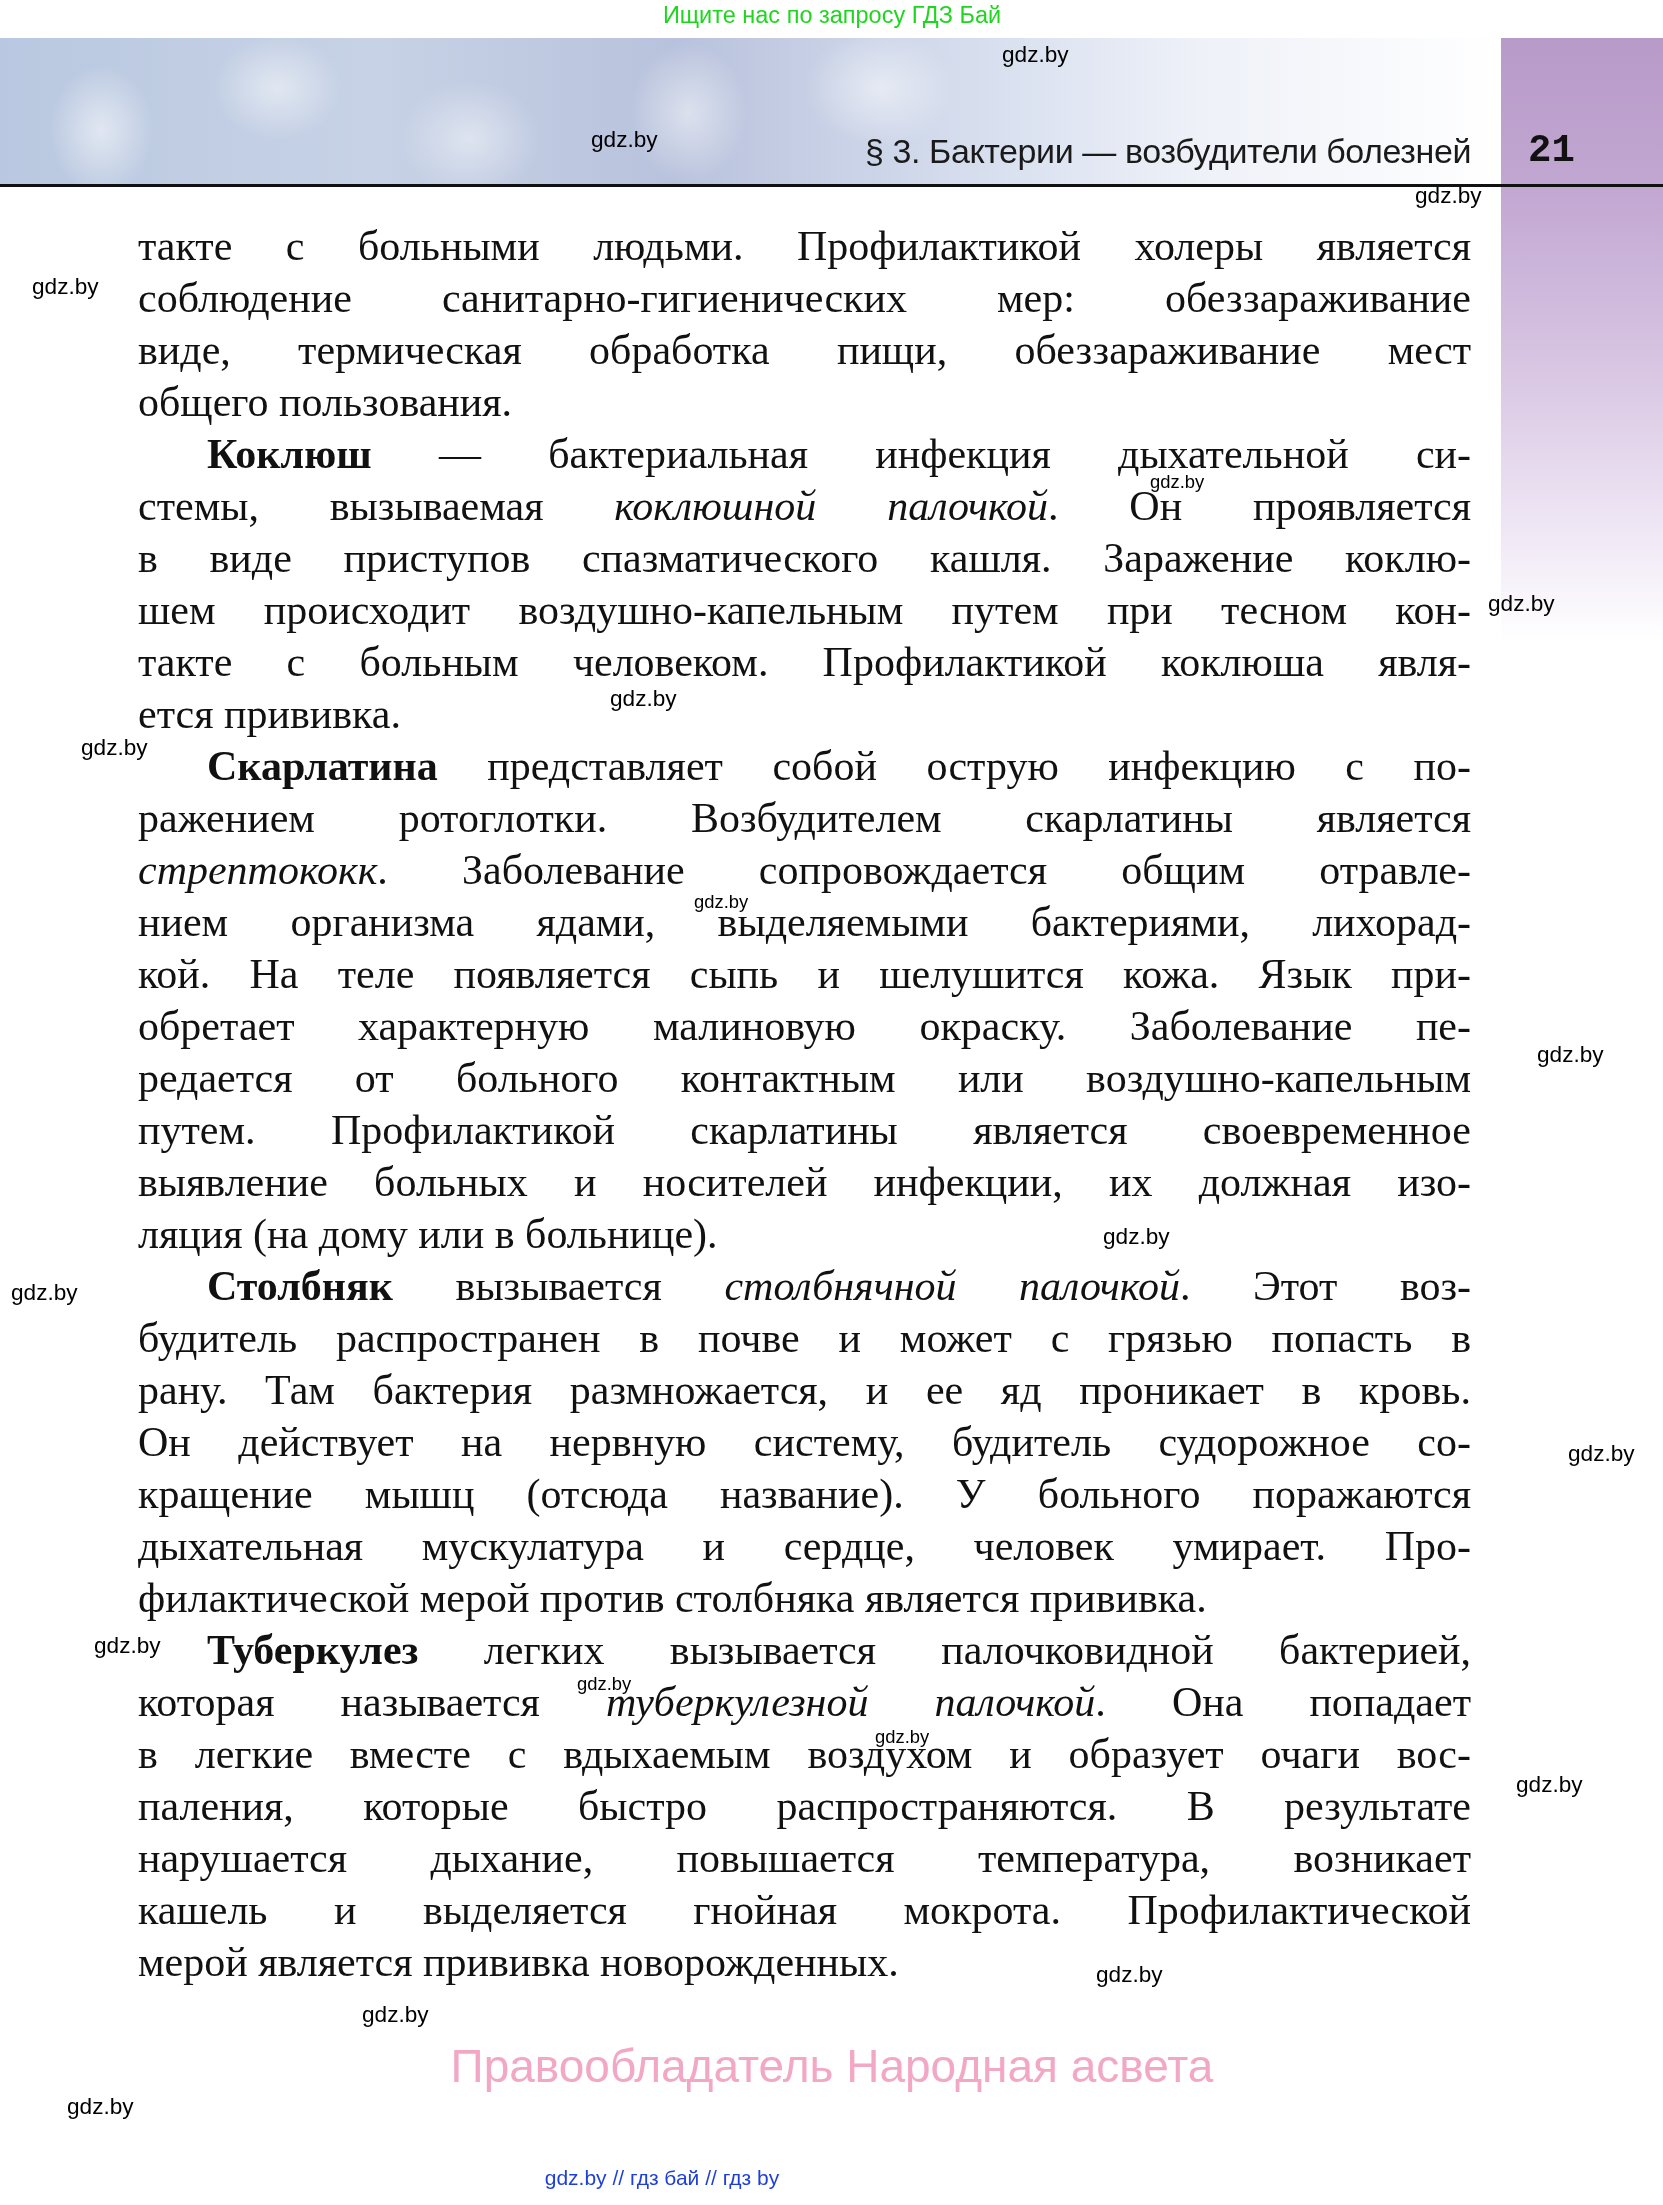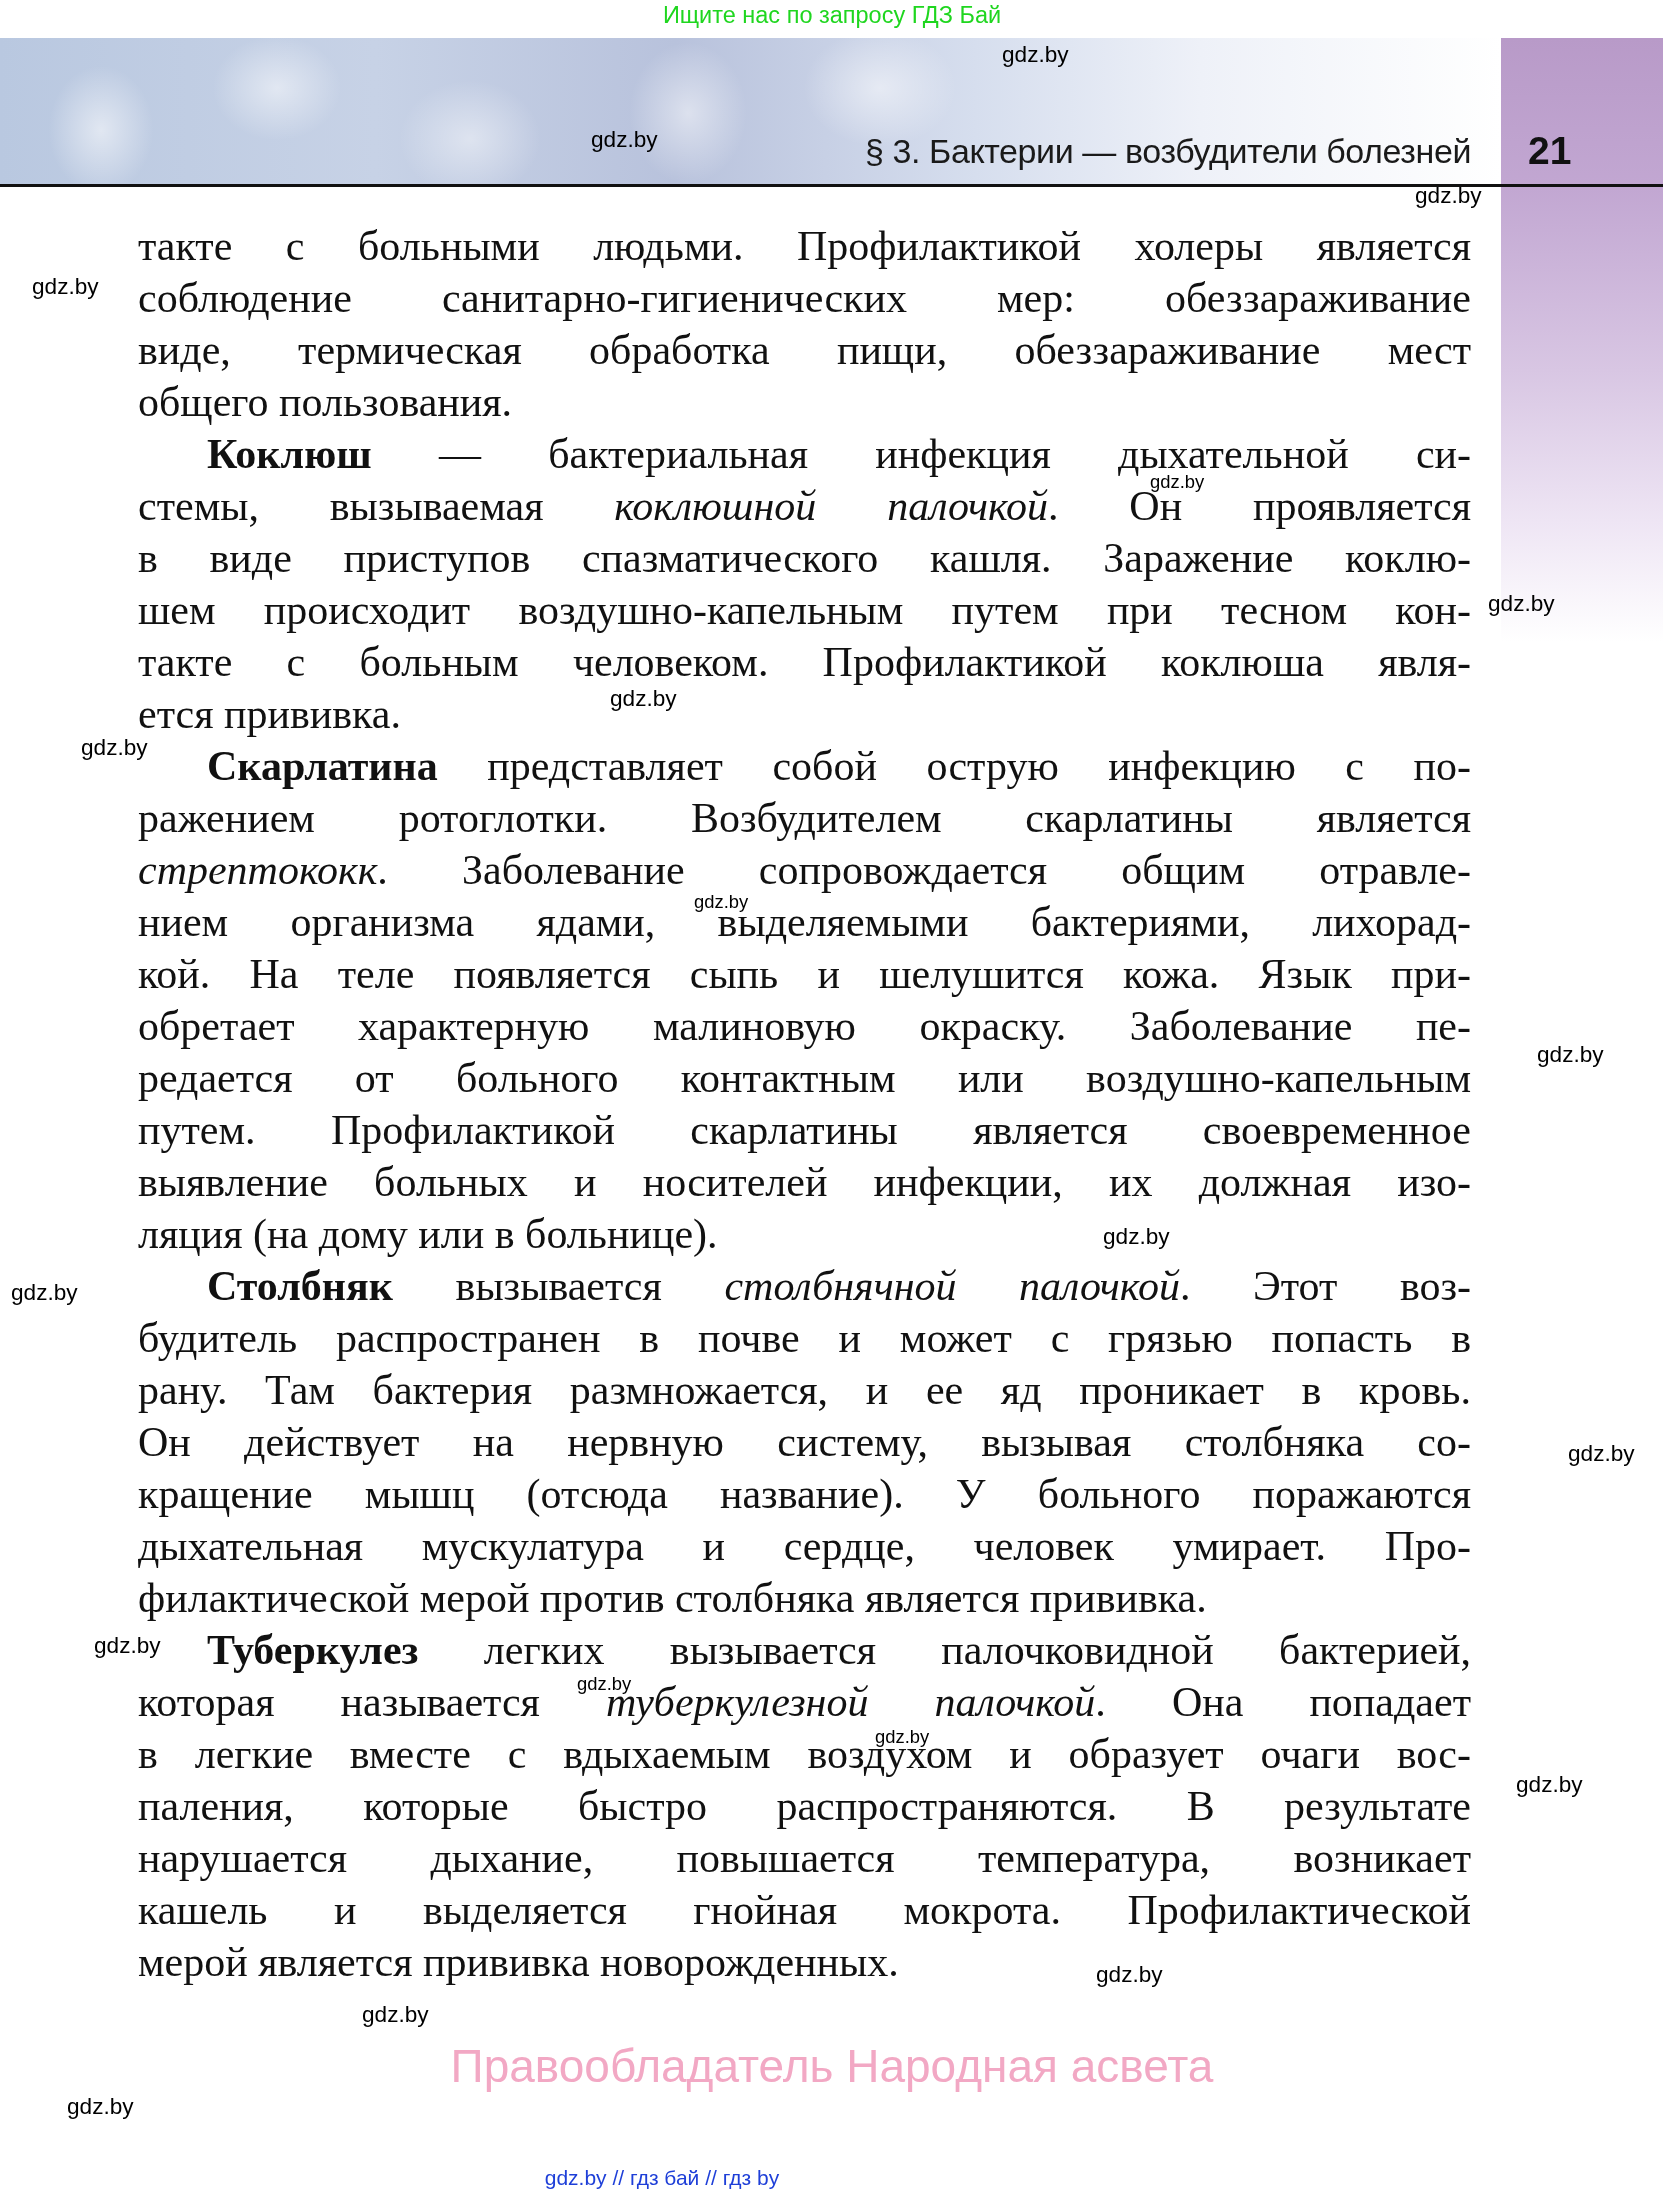--- a/index.html
+++ b/index.html
@@ -11,21 +11,21 @@
       radial-gradient(ellipse 92px 75px at 277px 50px, rgba(255,255,255,0.5), rgba(255,255,255,0) 70%),
       radial-gradient(ellipse 101px 84px at 470px 101px, rgba(255,255,255,0.45), rgba(255,255,255,0) 70%),
       radial-gradient(ellipse 84px 101px at 688px 75px, rgba(255,255,255,0.5), rgba(255,255,255,0) 70%),
       radial-gradient(ellipse 109px 84px at 880px 50px, rgba(255,255,255,0.5), rgba(255,255,255,0) 70%),
       linear-gradient(90deg, #b9c8e0 0%, #c7d2e6 25%, #b8c2dc 45%, #d6deee 65%, #eef1f8 80%, #ffffff 100%);
   }
   .purple-bar { position:absolute; left:1501px; top:38px; width:163px; height:604px;
     background: linear-gradient(180deg, #b89ac8 0%, #c2a7d2 25%, #d8c6e3 55%, #eee5f4 80%, #ffffff 100%); }
   .rule { position:absolute; left:0; top:184px; width:1664px; height:2.5px; background:#111; }
   .header-title { position:absolute; right:193px; top:132px; font-family:"Liberation Sans", sans-serif; font-size:34px; color:#1a1a1a; letter-spacing:-0.4px; }
-  .page-num { position:absolute; left:1528px; top:129px; font-family:Liberation Sans, sans-serif; font-weight:bold; font-size:39px; color:#111;text-align:right; }
+  .page-num { position:absolute; left:1528px; top:129px; font-family:Liberation Mono, monospace; font-weight:bold; font-size:39px; color:#111;text-align:right; }
   .body { position:absolute; left:138px; top:220px; width:1333px; }
   .line { height:52px; line-height:52px; font-size:42px; color:#111; text-align:justify; text-align-last:justify; white-space:nowrap; overflow:visible; }
   .line.last { text-align-last:left; }
   .line.indent { padding-left:69px; }
   .line span.j { display:block; text-align:justify; text-align-last:justify; white-space:normal; }
   .line.last span.j { text-align-last:left; }
   b { font-weight:bold; }
   i { font-style:italic; }
   .wm { position:absolute; font-family:"Liberation Sans", sans-serif; font-size:22.6px; color:#000000; }
   .wm.small { font-size:18.4px; }
@@ -114,21 +114,21 @@
       <div class="line indent">
         <span class="j"><b>Столбняк</b><span> вызывается </span><i>столбнячной палочкой</i><span>. Этот воз-</span></span>
       </div>
       <div class="line">
         <span class="j"><span>будитель распространен в почве и может с грязью попасть в</span></span>
       </div>
       <div class="line">
         <span class="j"><span>рану. Там бактерия размножается, и ее яд проникает в кровь.</span></span>
       </div>
       <div class="line">
-        <span class="j"><span>Он действует на нервную систему, вызывая столбняка со-</span></span>
+        <span class="j"><span>Он действует на нервную систему, будитель судорожное со-</span></span>
       </div>
       <div class="line">
         <span class="j"><span>кращение мышц (отсюда название). У больного поражаются</span></span>
       </div>
       <div class="line">
         <span class="j"><span>дыхательная мускулатура и сердце, человек умирает. Про-</span></span>
       </div>
       <div class="line last">
         <span class="j"><span>филактической мерой против столбняка является прививка.</span></span>
       </div>

